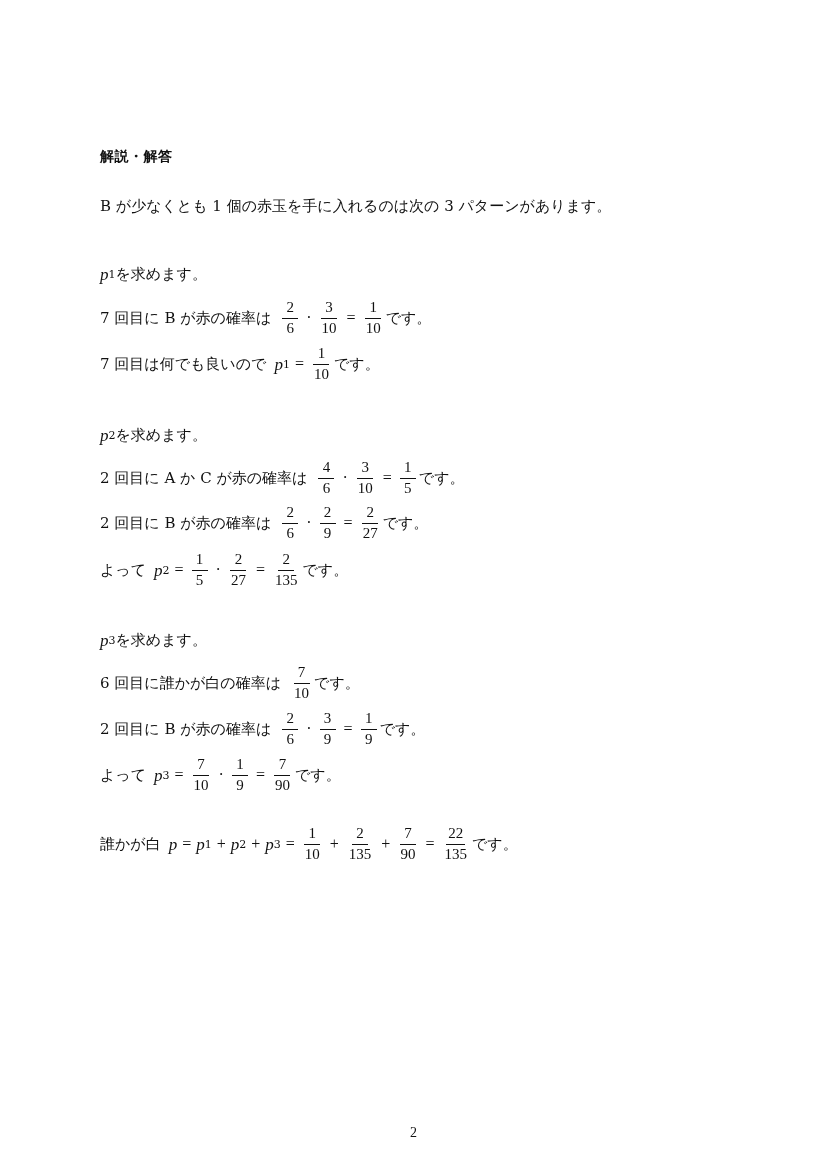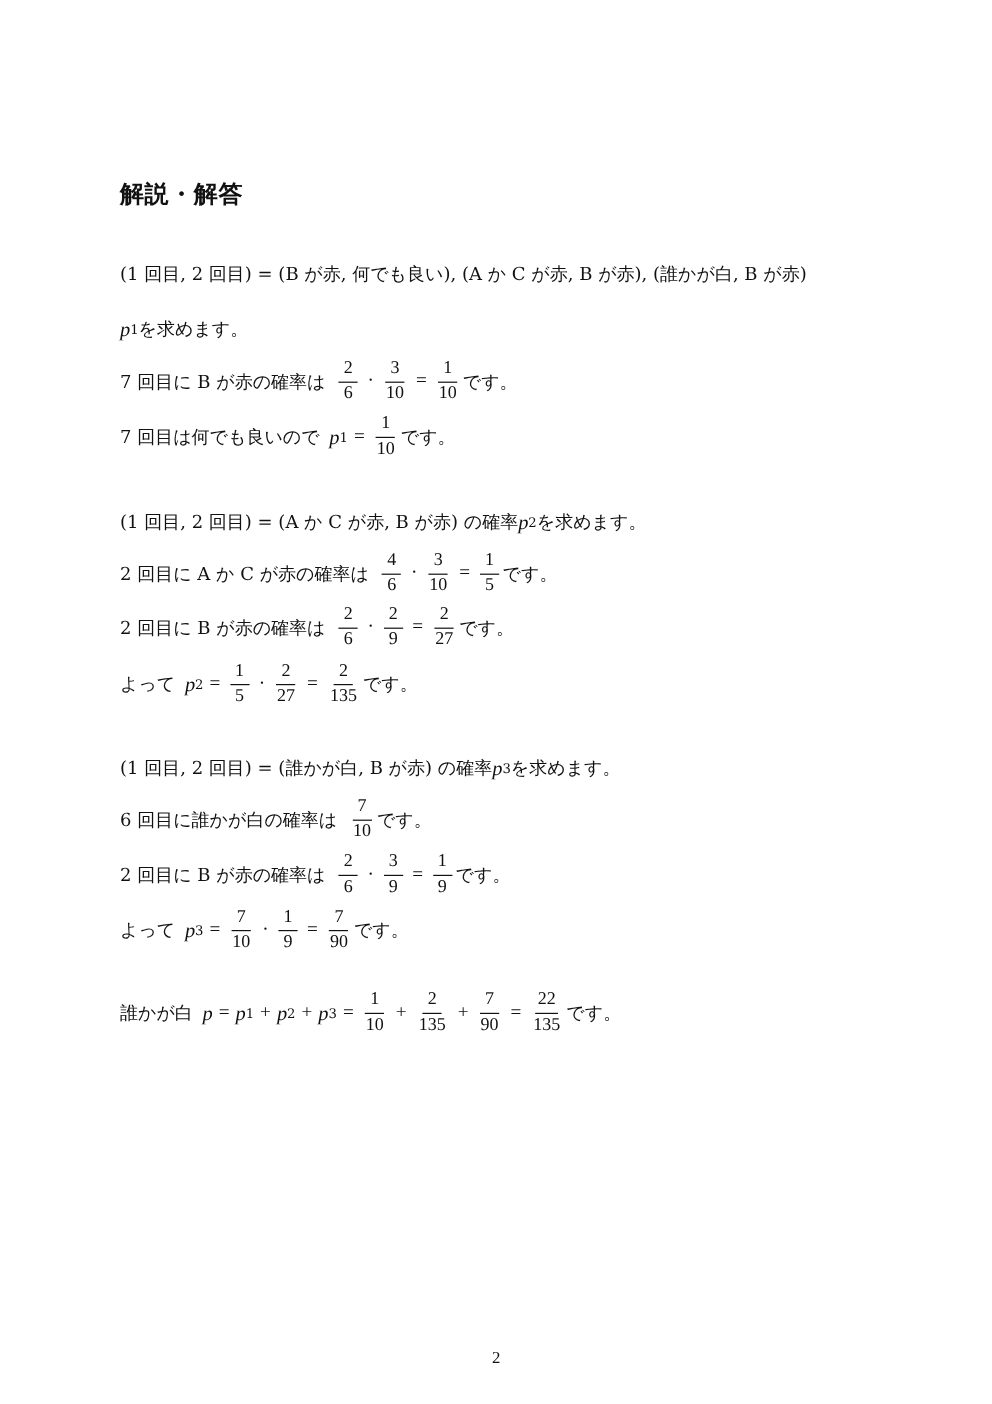--- a/index.html
+++ b/index.html
@@ -5,21 +5,21 @@
   html, body { margin: 0; padding: 0; background: #ffffff; }
   body {
     width: 827px; height: 1170px; position: relative; overflow: hidden;
     font-family: "DejaVu Serif", "Liberation Serif", serif;
     color: #111; font-size: 15px;
   }
   .page { position: absolute; left: 0; top: 0; width: 827px; height: 1170px; }
   .heading {
     position: absolute; left: 100px; top: 148px;
     font-family: "DejaVu Sans", "Liberation Sans", sans-serif;
-    font-weight: bold; font-size: 20px; letter-spacing: 0.5px;
+    font-weight: bold; font-size: 14px; letter-spacing: 0.5px;
   }
   .line {
     position: absolute; left: 100px; white-space: nowrap;
     display: flex; align-items: center; height: 36px; line-height: 1;
   }
   .line.plain { height: 20px; }
   .it { font-style: italic; font-family: "Liberation Serif", "DejaVu Serif", serif; font-size: 17px; }
   .sub { font-size: 11px; vertical-align: -4px; font-style: normal; }
   .frac {
     display: inline-flex; flex-direction: column; align-items: center;
@@ -34,21 +34,21 @@
     font-family: "Liberation Serif", serif; font-size: 14px;
   }
 </style>
 </head>
 <body>
 
 <div class="page">
 
   <div class="heading">解説・解答</div>
 
-  <div class="line plain" style="top:218px">(1 回目, 2 回目) = (B が赤, 何でも良い), (A か C が赤, B が赤), (誰かが白, B が赤)</div>
+  <div class="line plain" style="top:196px">B が少なくとも 1 個の赤玉を手に入れるのは次の 3 パターンがあります。</div>
 
   <div class="line plain" style="top:264px">
     <span class="it">p</span>
       <span class="sub">1</span>
     <span> を求めます。</span>
   </div>
 
   <div class="line" style="top:300px">
     <span>7 回目に B が赤の確率は</span>
       <span class="sp"></span>
@@ -76,21 +76,20 @@
       <span class="sub">1</span>
     <span class="op">=</span>
     <span class="frac">
         <span class="num">1</span>
         <span class="den">10</span>
       </span>
     <span>です。</span>
   </div>
 
   <div class="line plain" style="top:425px">
-    <span>(1 回目, 2 回目) = (A か C が赤, B が赤) の確率 </span>
     <span class="it">p</span>
       <span class="sub">2</span>
     <span> を求めます。</span>
   </div>
 
   <div class="line" style="top:460px">
     <span>2 回目に A か C が赤の確率は</span>
       <span class="sp"></span>
     <span class="frac">
         <span class="num">4</span>
@@ -146,21 +145,20 @@
       </span>
     <span class="op">=</span>
     <span class="frac">
         <span class="num">2</span>
         <span class="den">135</span>
       </span>
     <span>です。</span>
   </div>
 
   <div class="line plain" style="top:630px">
-    <span>(1 回目, 2 回目) = (誰かが白, B が赤) の確率 </span>
     <span class="it">p</span>
       <span class="sub">3</span>
     <span> を求めます。</span>
   </div>
 
   <div class="line" style="top:665px">
     <span>6 回目に誰かが白の確率は</span>
       <span class="sp"></span>
     <span class="frac">
         <span class="num">7</span>

